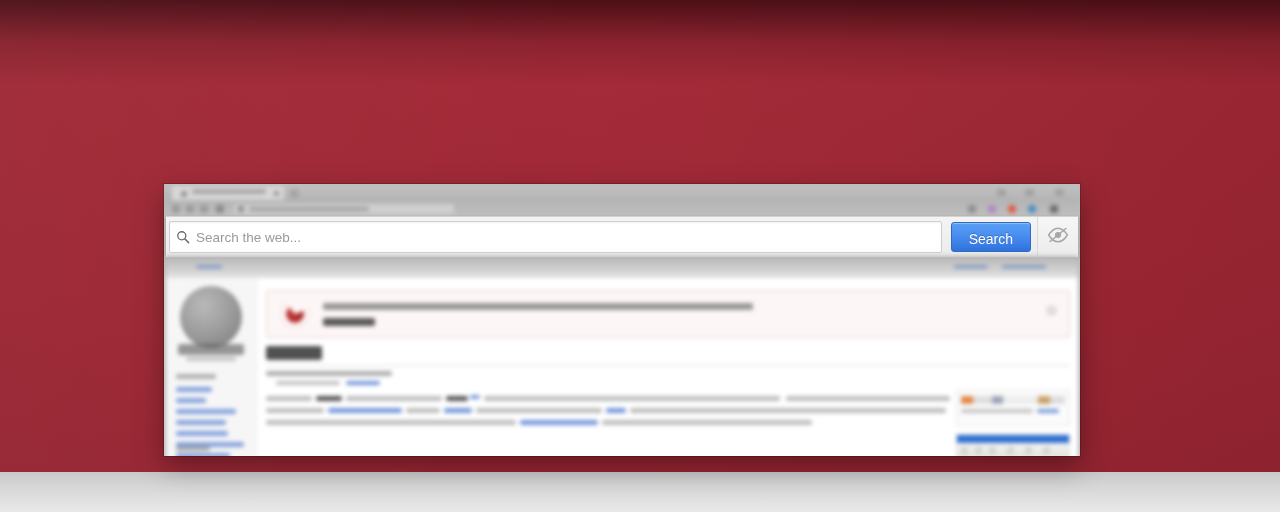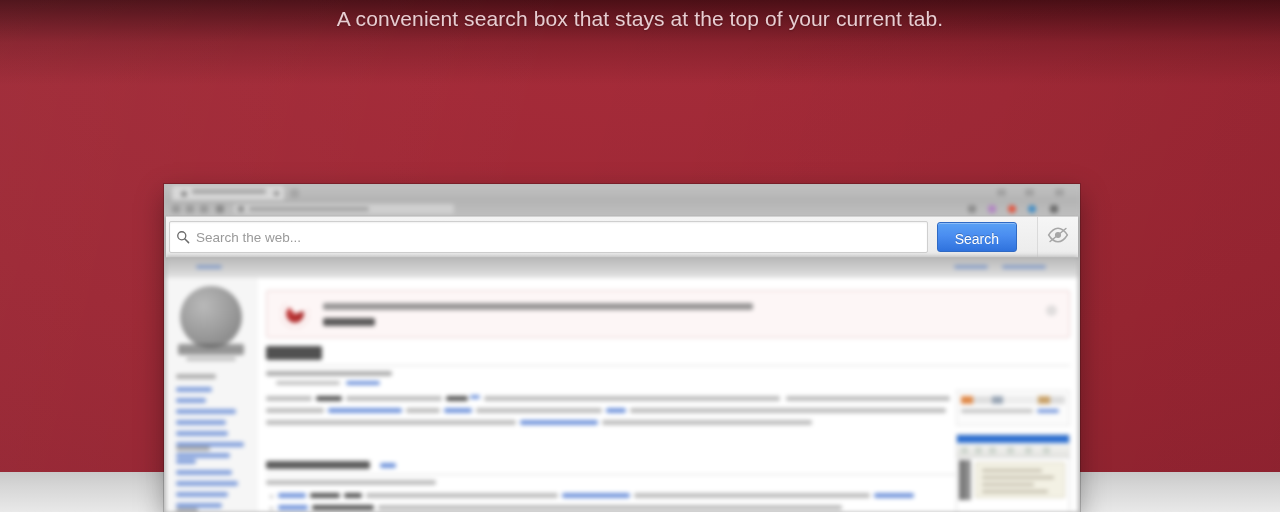--- a/index.html
+++ b/index.html
@@ -30,21 +30,21 @@
     font-size:53px;line-height:62px;letter-spacing:.3px;
     text-shadow:0 1px 3px rgba(0,0,0,.28);
   }
   #hero-sub{
     margin:0;padding-top:6px;color:#e7cdd1;font-weight:300;
     font-size:21px;line-height:26px;letter-spacing:.1px;
     text-shadow:0 1px 2px rgba(0,0,0,.22);
   }
   
   #browser-window{
-    position:absolute;left:164px;top:184px;width:916px;height:328px;
+    position:absolute;left:164px;top:184px;width:916px;height:272px;
     background:#b9b9b9;overflow:hidden;
     box-shadow:0 0 0 1px rgba(0,0,0,.18), 0 10px 26px rgba(0,0,0,.35);
   }
   
   #browser-chrome{
     position:absolute;left:0;top:0;width:916px;height:34px;
     background:linear-gradient(180deg,#c2c2c2 0%,#b4b4b4 48%,#c0c0c0 100%);
     filter:blur(2.1px);
   }
   #tab-strip{position:absolute;left:4px;top:1px;width:916px;height:16px;}
@@ -96,21 +96,21 @@
     box-shadow:inset 0 1px 2px rgba(0,0,0,.06);
   }
   #search-icon{width:26px;display:flex;align-items:center;justify-content:center;flex:none;}
   #search-input{
     flex:1;border:0;outline:none;background:transparent;height:26px;
     font-family:"Liberation Sans", sans-serif;font-size:13.5px;color:#333;
     padding:0 4px 0 0;
   }
   #search-input::placeholder{color:#9a9a9a;}
   #search-button{
-    flex:none;margin:0 20px 0 9px;height:30px;padding:8px 17px;
+    flex:none;margin:0 6px 0 9px;height:30px;padding:8px 17px;
     border:1px solid #2f6ac4;border-radius:3px;color:#fff;
     font-family:"Liberation Sans", sans-serif;font-size:14px;
     background:linear-gradient(180deg,#59a0f5 0%,#4a8df0 45%,#2f72dd 100%);
     cursor:pointer;text-shadow:0 -1px 0 rgba(0,0,0,.22);
     box-shadow:inset 0 1px 0 rgba(255,255,255,.3);
   }
   #hide-bar-button{
     flex:none;width:40px;height:40px;display:flex;align-items:center;justify-content:center;
     background:linear-gradient(180deg,#f6f6f6 0%,#ececec 100%);
     border-left:1px solid #dadada;cursor:pointer;
@@ -182,21 +182,20 @@
 </style>
 </head>
 <body>
 
 <div id="hero-bg">
   <div id="hero-bg-sheen"></div>
 </div>
 <div id="page-bottom"></div>
 
 <div id="hero-text">
-  <p id="hero-sub">A convenient search box that stays at the top of your current tab.</p>
 </div>
 
 <div id="browser-window">
 
   <div id="browser-chrome">
     <div id="tab-strip">
       <div class="chrome-tab" id="chrome-tab-active">
         <span id="chrome-tab-favicon"></span>
         <span id="chrome-tab-title"></span>
         <span id="chrome-tab-close"></span>

